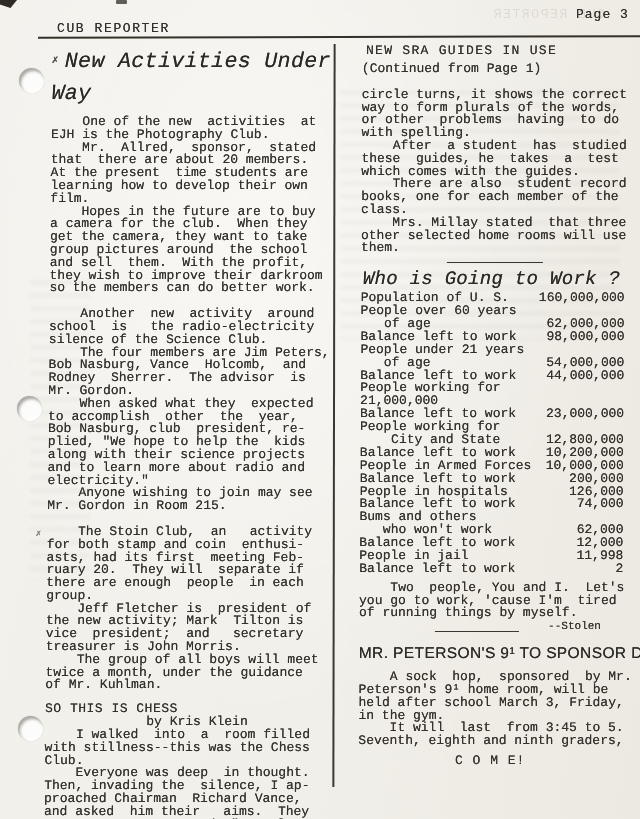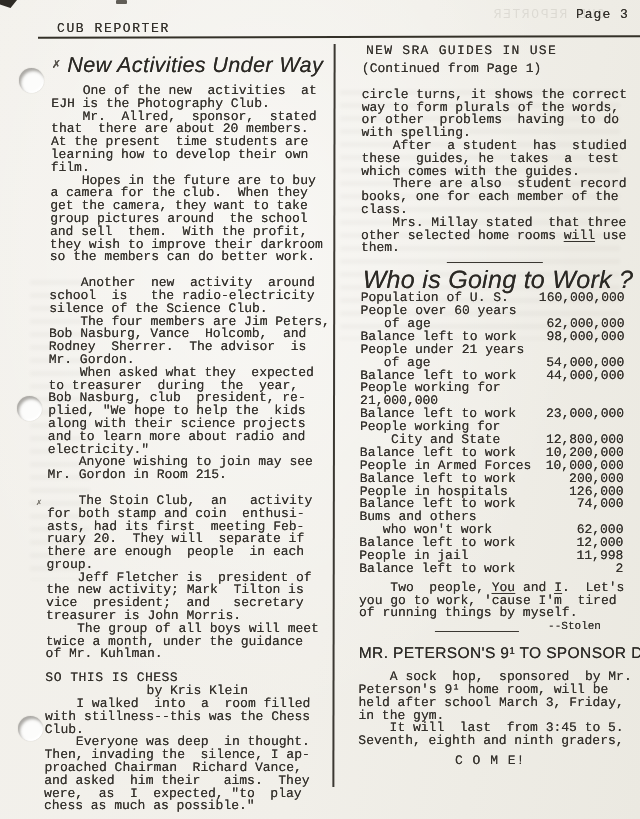--- a/index.html
+++ b/index.html
@@ -8,30 +8,30 @@
     background:
       radial-gradient(ellipse at 40% 30%, rgba(255,255,255,.5) 0%, rgba(255,255,255,0) 60%),
       linear-gradient(100deg, #f3f1ec 0%, #f1efe9 55%, #ebe9e1 100%);
     font-family:"Liberation Mono","DejaVu Sans Mono",monospace;
     color:#34312c;
   }
   .col{position:absolute;top:44px;text-shadow:0 0 .5px rgba(48,44,38,.85);}
   .col-left{left:52px;width:284px;transform:skewX(-0.6deg);transform-origin:top left;}
   .col-right{left:362px;width:264px;transform:skewX(-0.3deg);transform-origin:top left;}
   .line{white-space:pre;font-size:13px;line-height:12.8px;height:12.8px;}
-  .u{text-decoration:underline;text-underline-offset:2px;}
+  .u{text-underline-offset:2px;}
   .para{position:relative;margin:0;}
   .pmark{position:absolute;left:-11px;top:2px;font-size:9px;color:#5d594f;opacity:.75;}
   .block-gap{height:13px;}
   .block-gap-sm{height:6px;}
   .heading-mono{font-size:13px;line-height:13px;letter-spacing:.5px;white-space:pre;margin:4px 0 1px 0;}
   .heading-mono-spaced{font-size:13px;line-height:13px;letter-spacing:1.3px;white-space:pre;padding-left:4px;}
   .heading-hand{font-family:"Liberation Sans",sans-serif;font-size:15.5px;line-height:17px;letter-spacing:.4px;color:#2c2a26;white-space:pre;margin:3px 0 4px 0;text-shadow:0 0 .4px rgba(44,42,38,.9);}
-  .script-title{font-family:Liberation Sans, sans-serif;font-style:italic;font-size:25px;line-height:22px;color:#2b2925;letter-spacing:.3px;white-space:pre;margin:2px 0 2px 2px;}
-  .title-row{position:relative;font-family:Liberation Sans, sans-serif;font-style:italic;font-size:21.5px;line-height:25px;color:#2b2925;letter-spacing:.4px;margin:8px 0 7px 0;}
+  .script-title{font-family:Liberation Mono, monospace;font-style:italic;font-size:19px;line-height:22px;color:#2b2925;letter-spacing:.3px;white-space:pre;margin:2px 0 2px 2px;}
+  .title-row{position:relative;font-family:Liberation Mono, monospace;font-style:italic;font-size:21.5px;line-height:32px;color:#2b2925;letter-spacing:.4px;margin:0 0 7px 0;}
   .title-mark{font-size:11px;font-style:normal;color:#55514a;margin-right:6px;vertical-align:4px;}
   .stat-table{width:100%;}
   .trow{display:flex;justify-content:space-between;font-size:13px;line-height:12.9px;height:12.9px;white-space:pre;}
   .rule-center{width:96px;margin:5px 0 5px 86px;border-bottom:1.6px solid #3a3731;height:2px;}
   .attribution{position:relative;text-align:right;padding-right:22px;font-size:11px;line-height:13px;height:15px;white-space:pre;}
   .attr-rule{position:absolute;left:76px;bottom:3px;width:84px;border-bottom:1.5px solid #3a3731;height:0;}
   .center-line{text-align:center;font-size:13px;line-height:13px;letter-spacing:1px;white-space:pre;}
   .header-rule{position:absolute;left:38px;top:36px;width:602px;height:1.7px;background:#343128;transform:rotate(-0.15deg);}
   .masthead{position:absolute;left:57px;top:21px;font-size:13px;letter-spacing:1.6px;white-space:pre;text-shadow:0 0 .5px rgba(48,44,38,.85);}
   .page-num{position:absolute;left:576px;top:7px;font-size:13px;letter-spacing:1px;white-space:pre;text-shadow:0 0 .5px rgba(48,44,38,.85);}
@@ -104,21 +104,21 @@
           <div class="line">silence of the Science Club.</div>
         </div>
         <div class="para">
           <div class="line">    The four members are Jim Peters,</div>
           <div class="line">Bob Nasburg, Vance  Holcomb,  and</div>
           <div class="line">Rodney  Sherrer.  The advisor  is</div>
           <div class="line">Mr. Gordon.</div>
         </div>
         <div class="para">
           <div class="line">    When asked what they  expected</div>
-          <div class="line">to treasurer  during  the  year,</div>
+          <div class="line">to accomplish  other  the  year,</div>
           <div class="line">Bob Nasburg, club  president, re-</div>
           <div class="line">plied, "We hope to help the  kids</div>
           <div class="line">along with their science projects</div>
           <div class="line">and to learn more about radio and</div>
           <div class="line">electricity."</div>
         </div>
         <div class="para">
           <div class="line">    Anyone wishing to join may see</div>
           <div class="line">Mr. Gordon in Room 215.</div>
         </div>

